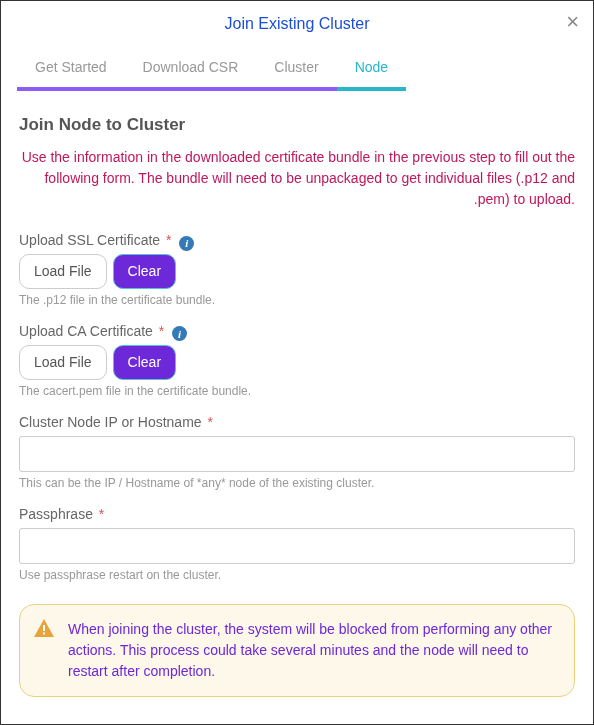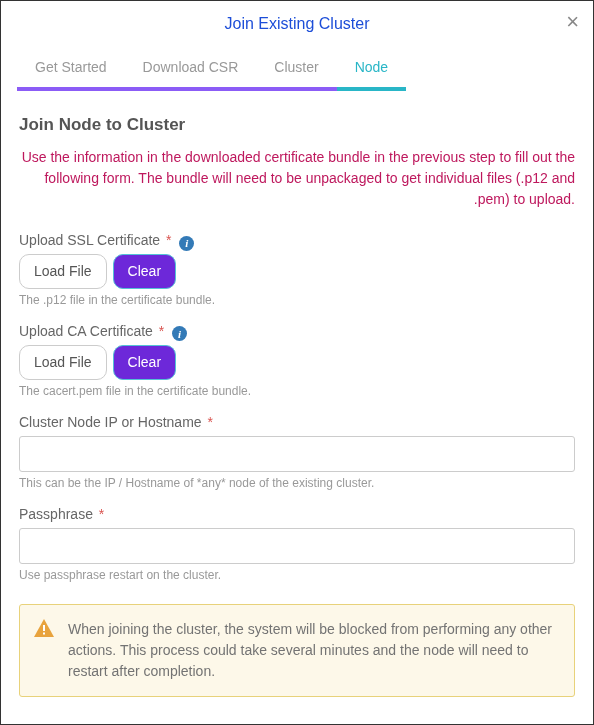--- a/index.html
+++ b/index.html
@@ -131,25 +131,25 @@
       padding: 8px 10px;
       font-size: 14px;
       border: 1px solid #ccc;
       border-radius: 3px;
       height: 36px;
       background: #fff;
     }
     .alert {
       background: #fdf8e9;
       border: 1px solid #e8d27a;
-      border-radius: 3px;
+      border-radius: 15px;
       padding: 14px 14px 14px 48px;
       position: relative;
       font-size: 14px;
-      color: #737373;
+      color: #6d28d9;
       line-height: 1.5;
       margin-top: 22px;
     }
     .warning-icon {
       position: absolute;
       left: 14px;
       top: 14px;
       width: 20px;
       height: 18px;
     }

